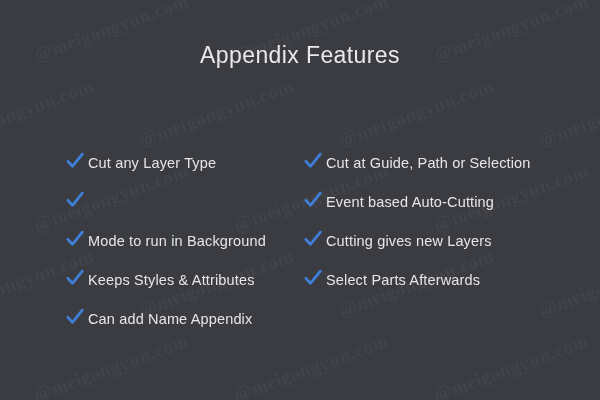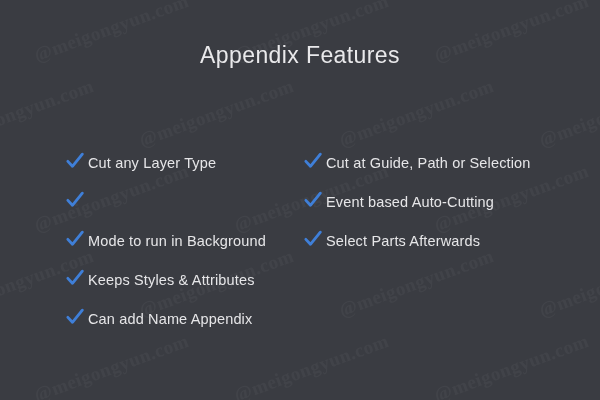--- a/index.html
+++ b/index.html
@@ -158,17 +158,23 @@
       <div class="feature-item">
         <span class="check-icon"><svg viewBox="0 0 24 24" width="22" height="22" aria-hidden="true">
             <path d="M4.2 12.4 L9.2 17.8 L20.0 4.6" fill="none" stroke="#3f7fd8" stroke-width="3.1" stroke-linecap="round" stroke-linejoin="round"></path>
           </svg></span>
         <span class="feature-label">Event based Auto-Cutting</span>
       </div>
       <div class="feature-item">
         <span class="check-icon"><svg viewBox="0 0 24 24" width="22" height="22" aria-hidden="true">
             <path d="M4.2 12.4 L9.2 17.8 L20.0 4.6" fill="none" stroke="#3f7fd8" stroke-width="3.1" stroke-linecap="round" stroke-linejoin="round"></path>
           </svg></span>
+        <span class="feature-label">Cutting gives new Layers</span>
+      </div>
+      <div class="feature-item">
+        <span class="check-icon"><svg viewBox="0 0 24 24" width="22" height="22" aria-hidden="true">
+            <path d="M4.2 12.4 L9.2 17.8 L20.0 4.6" fill="none" stroke="#3f7fd8" stroke-width="3.1" stroke-linecap="round" stroke-linejoin="round"></path>
+          </svg></span>
         <span class="feature-label">Select Parts Afterwards</span>
       </div>
     </div>
 
 </div>
 
 </body></html>

